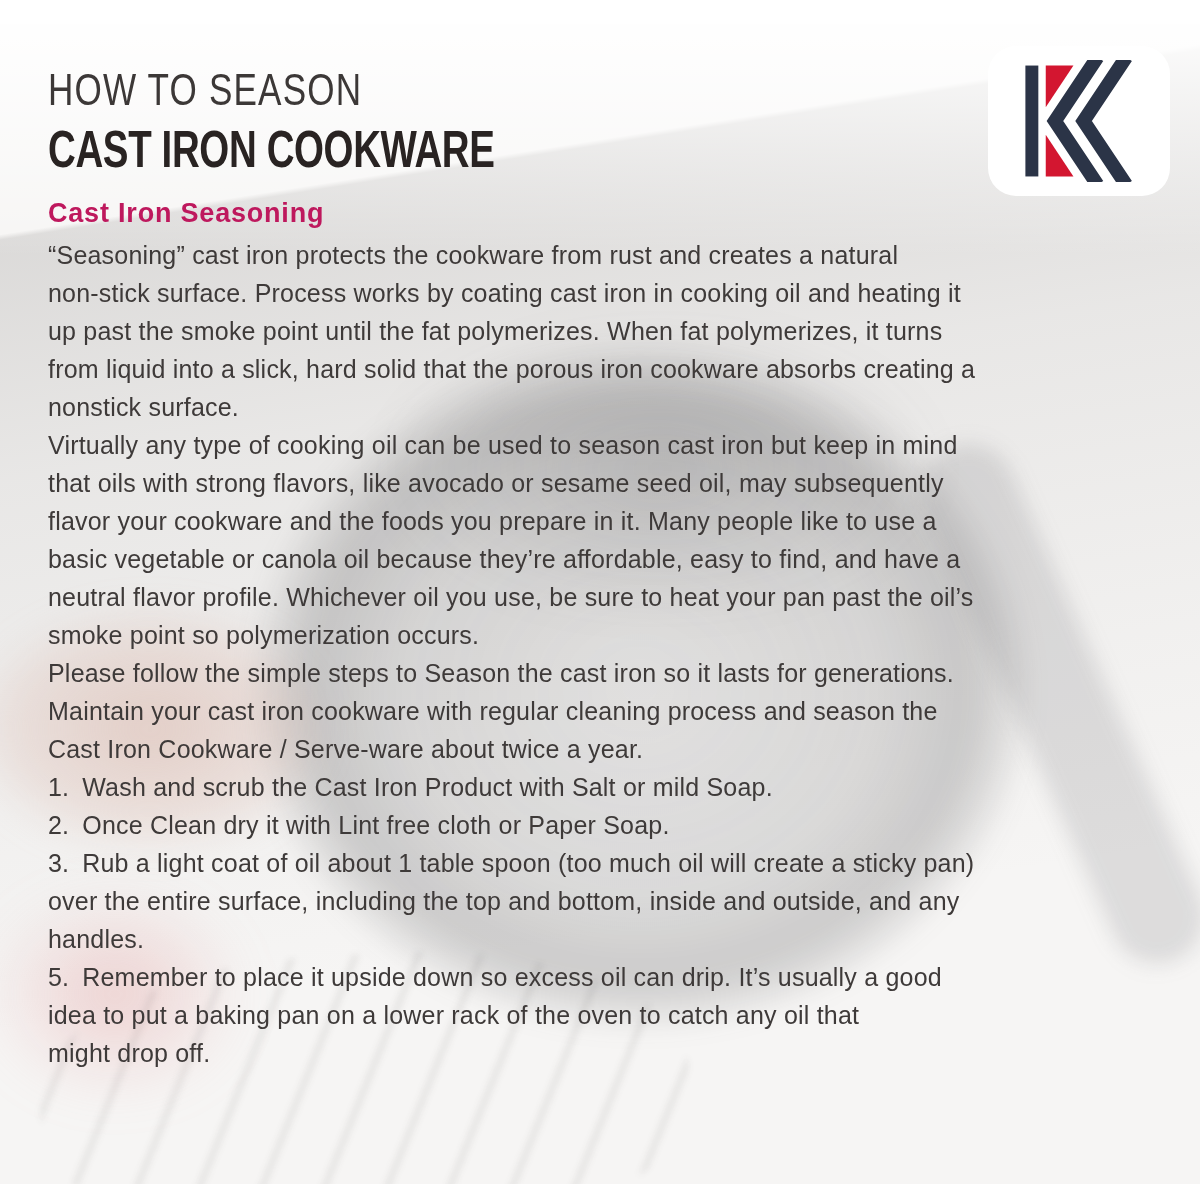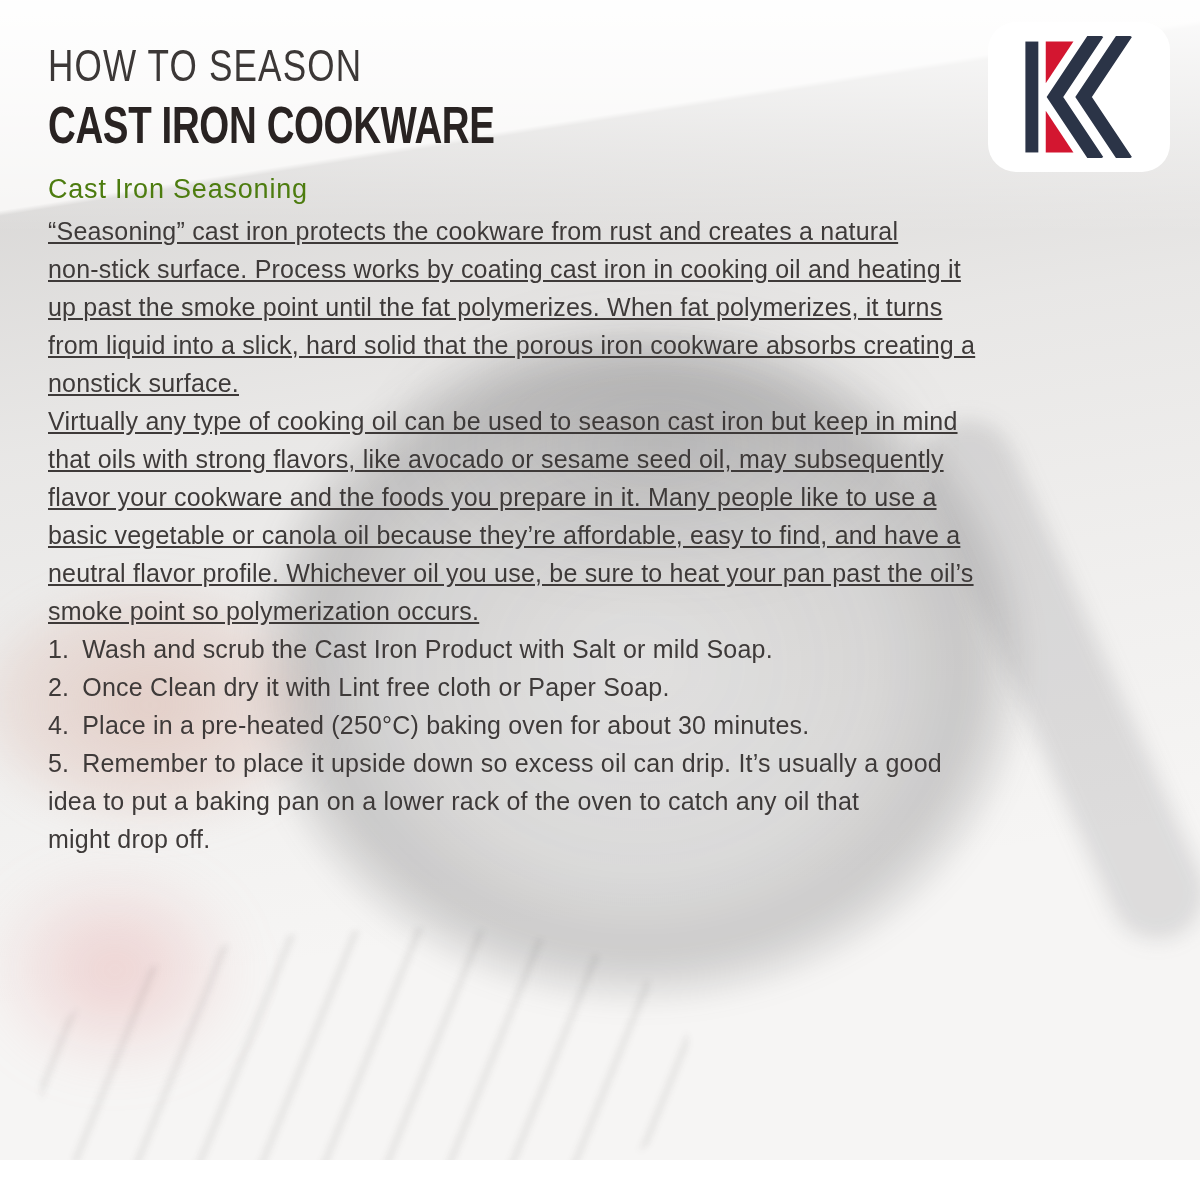--- a/index.html
+++ b/index.html
@@ -1,17 +1,17 @@
 <!DOCTYPE html>
 <html><head>
 <meta charset="utf-8">
 <style>
   html,body{margin:0;padding:0;}
   body{width:1200px;height:1200px;overflow:hidden;font-family:"Liberation Sans",sans-serif;}
-  .page{position:relative;width:1200px;height:1160px;background:#f6f5f4;overflow:hidden;}
+  .page{position:relative;width:1200px;height:1160px;background:#f6f5f4;overflow:hidden;margin-top:24px;}
 
   
   .bg{position:absolute;pointer-events:none;}
   .bg-wedge{inset:0;background:linear-gradient(171deg,rgba(0,0,0,0) 15.6%,rgba(125,122,120,0.22) 16.0%,rgba(140,138,136,0.13) 34%,rgba(160,158,156,0.06) 58%,rgba(0,0,0,0) 75%);}
   .bg-pan{left:110px;top:200px;width:1060px;height:930px;border-radius:50%;
     background:radial-gradient(closest-side,rgba(88,88,90,0.10) 0%,rgba(88,88,90,0.17) 45%,rgba(70,70,72,0.24) 62%,rgba(70,70,72,0.10) 70%,rgba(0,0,0,0) 74%);
     filter:blur(12px);}
   .bg-pan-top{left:250px;top:230px;width:820px;height:430px;border-radius:50%;
     background:radial-gradient(closest-side,rgba(70,70,74,0.18),rgba(0,0,0,0) 70%);filter:blur(22px);}
   .bg-handle{left:1015px;top:400px;width:95px;height:560px;border-radius:48px;
@@ -24,23 +24,23 @@
     background:repeating-linear-gradient(115deg,rgba(70,68,66,0.16) 0 7px,rgba(255,255,255,0) 7px 58px);
     filter:blur(3px);opacity:.55;transform:rotate(-3deg);}
   .bg-topfade{inset:0;background:linear-gradient(180deg,rgba(255,255,255,0.95) 0%,rgba(255,255,255,0.55) 9%,rgba(255,255,255,0) 20%);}
 
   
   .content{position:absolute;left:48px;top:40px;width:1126px;}
   .title-light{font-size:45px;font-weight:400;color:#3C3837;letter-spacing:1.5px;line-height:1.15;
     transform:scaleX(0.78);transform-origin:left;white-space:nowrap;width:max-content;}
   .title-bold{font-size:52px;font-weight:700;color:#292322;letter-spacing:-0.5px;line-height:1.15;margin-top:4px;
     transform:scaleX(0.74);transform-origin:left;white-space:nowrap;width:max-content;}
-  h2.red-heading{font-size:27px;font-weight:400;color:#4d7c0f;letter-spacing:0.8px;margin:16px 0 6px 0;line-height:34px;}
+  h2.red-heading{font-size:27px;font-weight:700;color:#be185d;letter-spacing:0.8px;margin:16px 0 6px 0;line-height:34px;}
   h2.red-heading.steps{margin-top:32px;margin-bottom:8px;}
-  .body-copy{font-size:25px;line-height:38px;color:#3E3A39;letter-spacing:0.2px;margin:0;text-decoration:underline;}
+  .body-copy{font-size:25px;line-height:38px;color:#3E3A39;letter-spacing:0.2px;margin:0;}
   .pre{white-space:pre-line;}
   .step{font-size:25px;line-height:38px;color:#3E3A39;letter-spacing:0.2px;}
   .step-num{margin-right:13px;}
   .step:first-of-type .step-num{margin-right:24px;}
   .step-text{white-space:pre-line;text-align:right;}
 
   
   .logo-card{position:absolute;right:30px;top:22px;width:182px;height:150px;background:#ffffff;
     border-radius:28px;display:flex;align-items:center;justify-content:center;}
 </style>
@@ -79,29 +79,34 @@
 up past the smoke point until the fat polymerizes. When fat polymerizes, it turns
 from liquid into a slick, hard solid that the porous iron cookware absorbs creating a
 nonstick surface.</p>
     <p class="body-copy pre">Virtually any type of cooking oil can be used to season cast iron but keep in mind
 that oils with strong flavors, like avocado or sesame seed oil, may subsequently
 flavor your cookware and the foods you prepare in it. Many people like to use a
 basic vegetable or canola oil because they’re affordable, easy to find, and have a
 neutral flavor profile. Whichever oil you use, be sure to heat your pan past the oil’s
 smoke point so polymerization occurs.</p>
 
+    <p class="body-copy pre">Please follow the simple steps to Season the cast iron so it lasts for generations.
+Maintain your cast iron cookware with regular cleaning process and season the
+Cast Iron Cookware / Serve-ware about twice a year.</p>
 
     <div class="step">
       <span class="step-num">1.</span><span class="step-text">Wash and scrub the Cast Iron Product with Salt or mild Soap.</span>
     </div>
     <div class="step">
       <span class="step-num">2.</span><span class="step-text">Once Clean dry it with Lint free cloth or Paper Soap.</span>
     </div>
     <div class="step">
-      <span class="step-num">4.</span><span class="step-text">Place in a pre-heated (250°C) baking oven for about 30 minutes.</span>
+      <span class="step-num">3.</span><span class="step-text">Rub a light coat of oil about 1 table spoon (too much oil will create a sticky pan)
+over the entire surface, including the top and bottom, inside and outside, and any
+handles.</span>
     </div>
     <div class="step">
       <span class="step-num">5.</span><span class="step-text">Remember to place it upside down so excess oil can drip. It’s usually a good
 idea to put a baking pan on a lower rack of the oven to catch any oil that
 might drop off.</span>
     </div>
 
   </div>
 </div>
 

